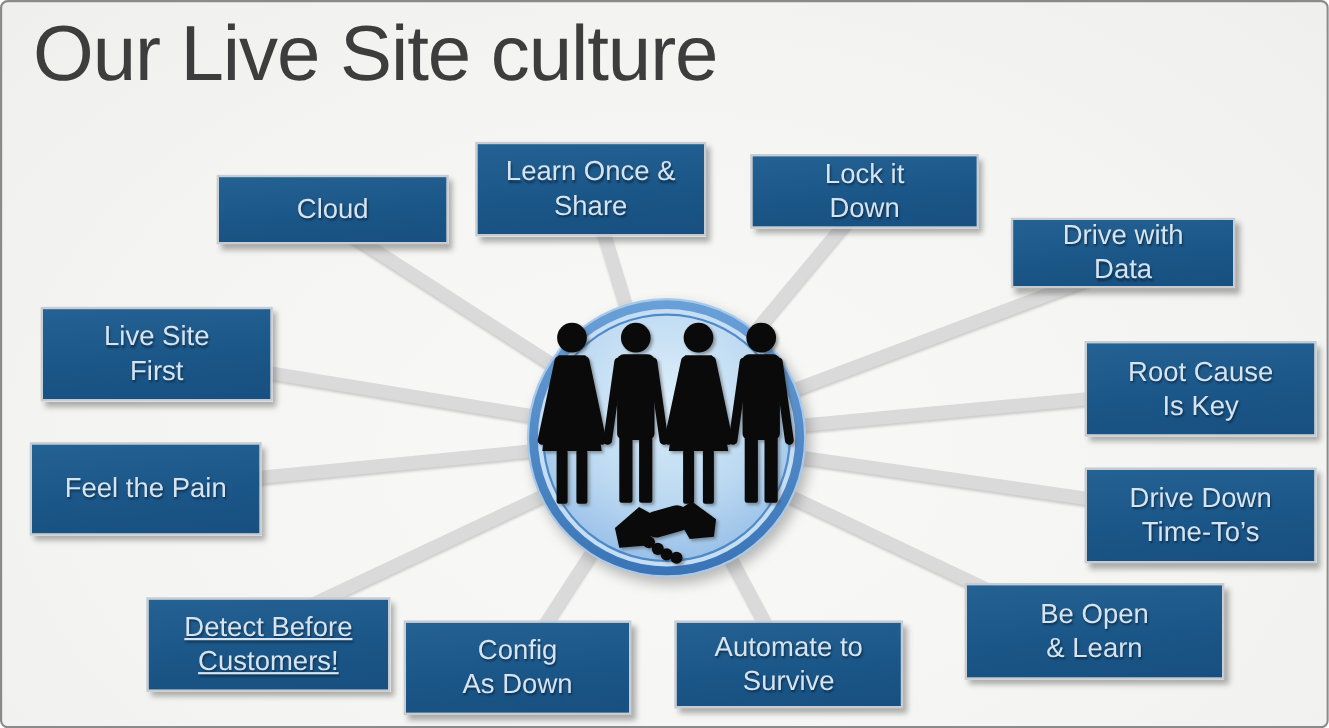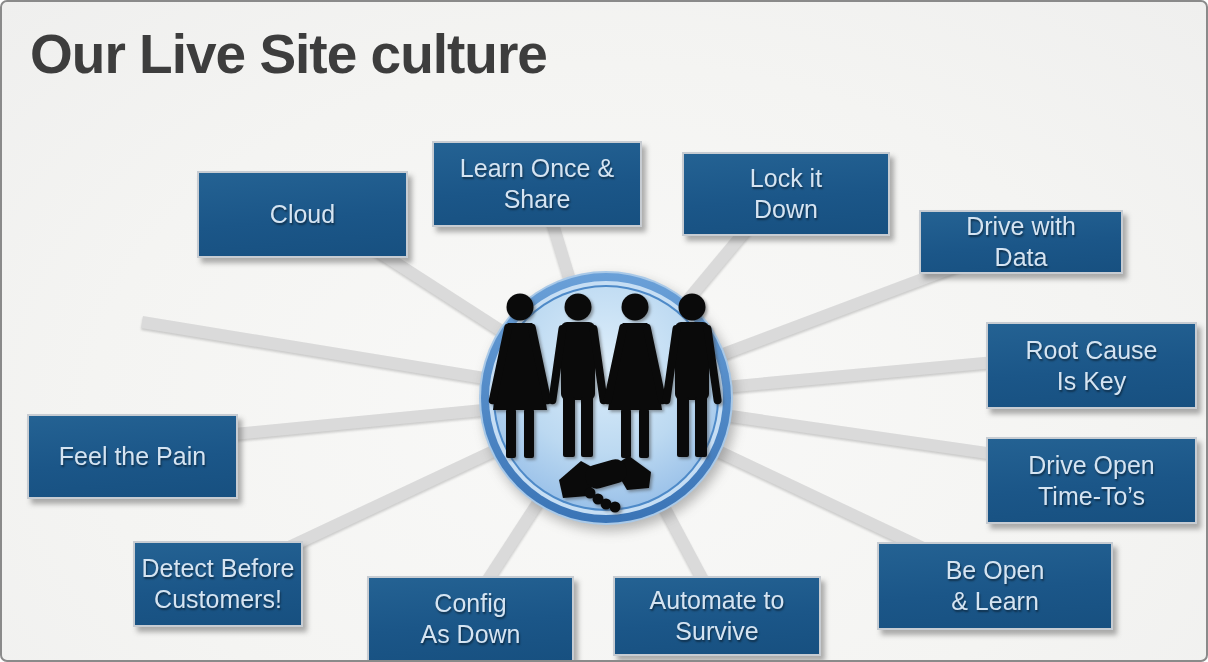--- a/index.html
+++ b/index.html
@@ -12,23 +12,23 @@
     border: 2px solid #8a8a8a;
     border-radius: 7px;
     overflow: hidden;
     background: radial-gradient(ellipse at 50% 62%, #f9f9f8 0%, #f4f4f2 60%, #efefee 100%);
     font-family: "Liberation Sans", sans-serif;
   }
 
   .slide-title {
     position: absolute;
     left: 28px;
-    top: 20px;
-    font-size: 55px;
-    font-weight: 700;
+    top: 7px;
+    font-size: 71px;
+    font-weight: 400;
     letter-spacing: -1px;
     color: #3d3d3d;
   }
 
   svg.spokes {
     position: absolute;
     left: 0; top: 0;
     width: 1208px; height: 662px;
     filter: drop-shadow(0px 2.5px 1px rgba(150,150,150,0.45));
   }
@@ -47,34 +47,33 @@
     justify-content: center;
     text-align: center;
     background: linear-gradient(175deg, #246293 0%, #1b5688 55%, #175080 100%);
     border: 2px solid #c7ccd2;
     box-shadow: 4px 5px 5px rgba(80,80,80,0.45);
     color: #d5e4f2;
     font-size: 25px;
     line-height: 1.24;
     white-space: pre-line;
     text-shadow: 1px 2px 2px rgba(0,0,0,0.45);
-    margin-top: 12px;
   }
 
   
-  .n-cloud    { left: 195px; top: 157px; width: 211px; height: 87px; }
+  .n-cloud    { left: 195px; top: 157px; width: 211px; height: 63px; }
   .n-learn    { left: 430px; top: 127px; width: 210px; height: 86px; }
-  .n-lock     { left: 680px; top: 138px; width: 208px; height: 84px; }
+  .n-lock     { left: 680px; top: 138px; width: 208px; height: 68px; }
   .n-drive    { left: 917px; top: 196px; width: 204px; height: 64px; }
   .n-root     { left: 984px; top: 308px; width: 211px; height: 87px; }
   .n-ddown    { left: 984px; top: 423px; width: 211px; height: 87px; }
   .n-open     { left: 875px; top: 528px; width: 236px; height: 88px; }
   .n-auto     { left: 611px; top: 562px; width: 208px; height: 80px; }
   .n-config   { left: 365px; top: 562px; width: 207px; height: 86px; }
-  .n-detect   { left: 131px; top: 527px; width: 170px; height: 86px; }
+  .n-detect   { left: 131px; top: 541px; width: 222px; height: 86px; text-decoration: underline; }
   .n-feel     { left: 25px;  top: 400px; width: 211px; height: 85px; }
   .n-livesite { left: 35px;  top: 277px; width: 211px; height: 86px; }
 </style>
 </head>
 <body>
 
 <div class="slide">
 
   <div class="slide-title">Our Live Site culture</div>
 
@@ -150,25 +149,27 @@
 
   <div class="node n-cloud">Cloud</div>
   <div class="node n-learn">Learn Once &amp;
 Share</div>
   <div class="node n-lock">Lock it
 Down</div>
   <div class="node n-drive">Drive with
 Data</div>
   <div class="node n-root">Root Cause
 Is Key</div>
-  <div class="node n-ddown">Drive Open
+  <div class="node n-ddown">Drive Down
 Time-To’s</div>
   <div class="node n-open">Be Open
 &amp; Learn</div>
   <div class="node n-auto">Automate to
 Survive</div>
   <div class="node n-config">Config
 As Down</div>
   <div class="node n-detect">Detect Before
 Customers!</div>
   <div class="node n-feel">Feel the Pain</div>
+  <div class="node n-livesite">Live Site
+First</div>
 
 </div>
 
 </body></html>

